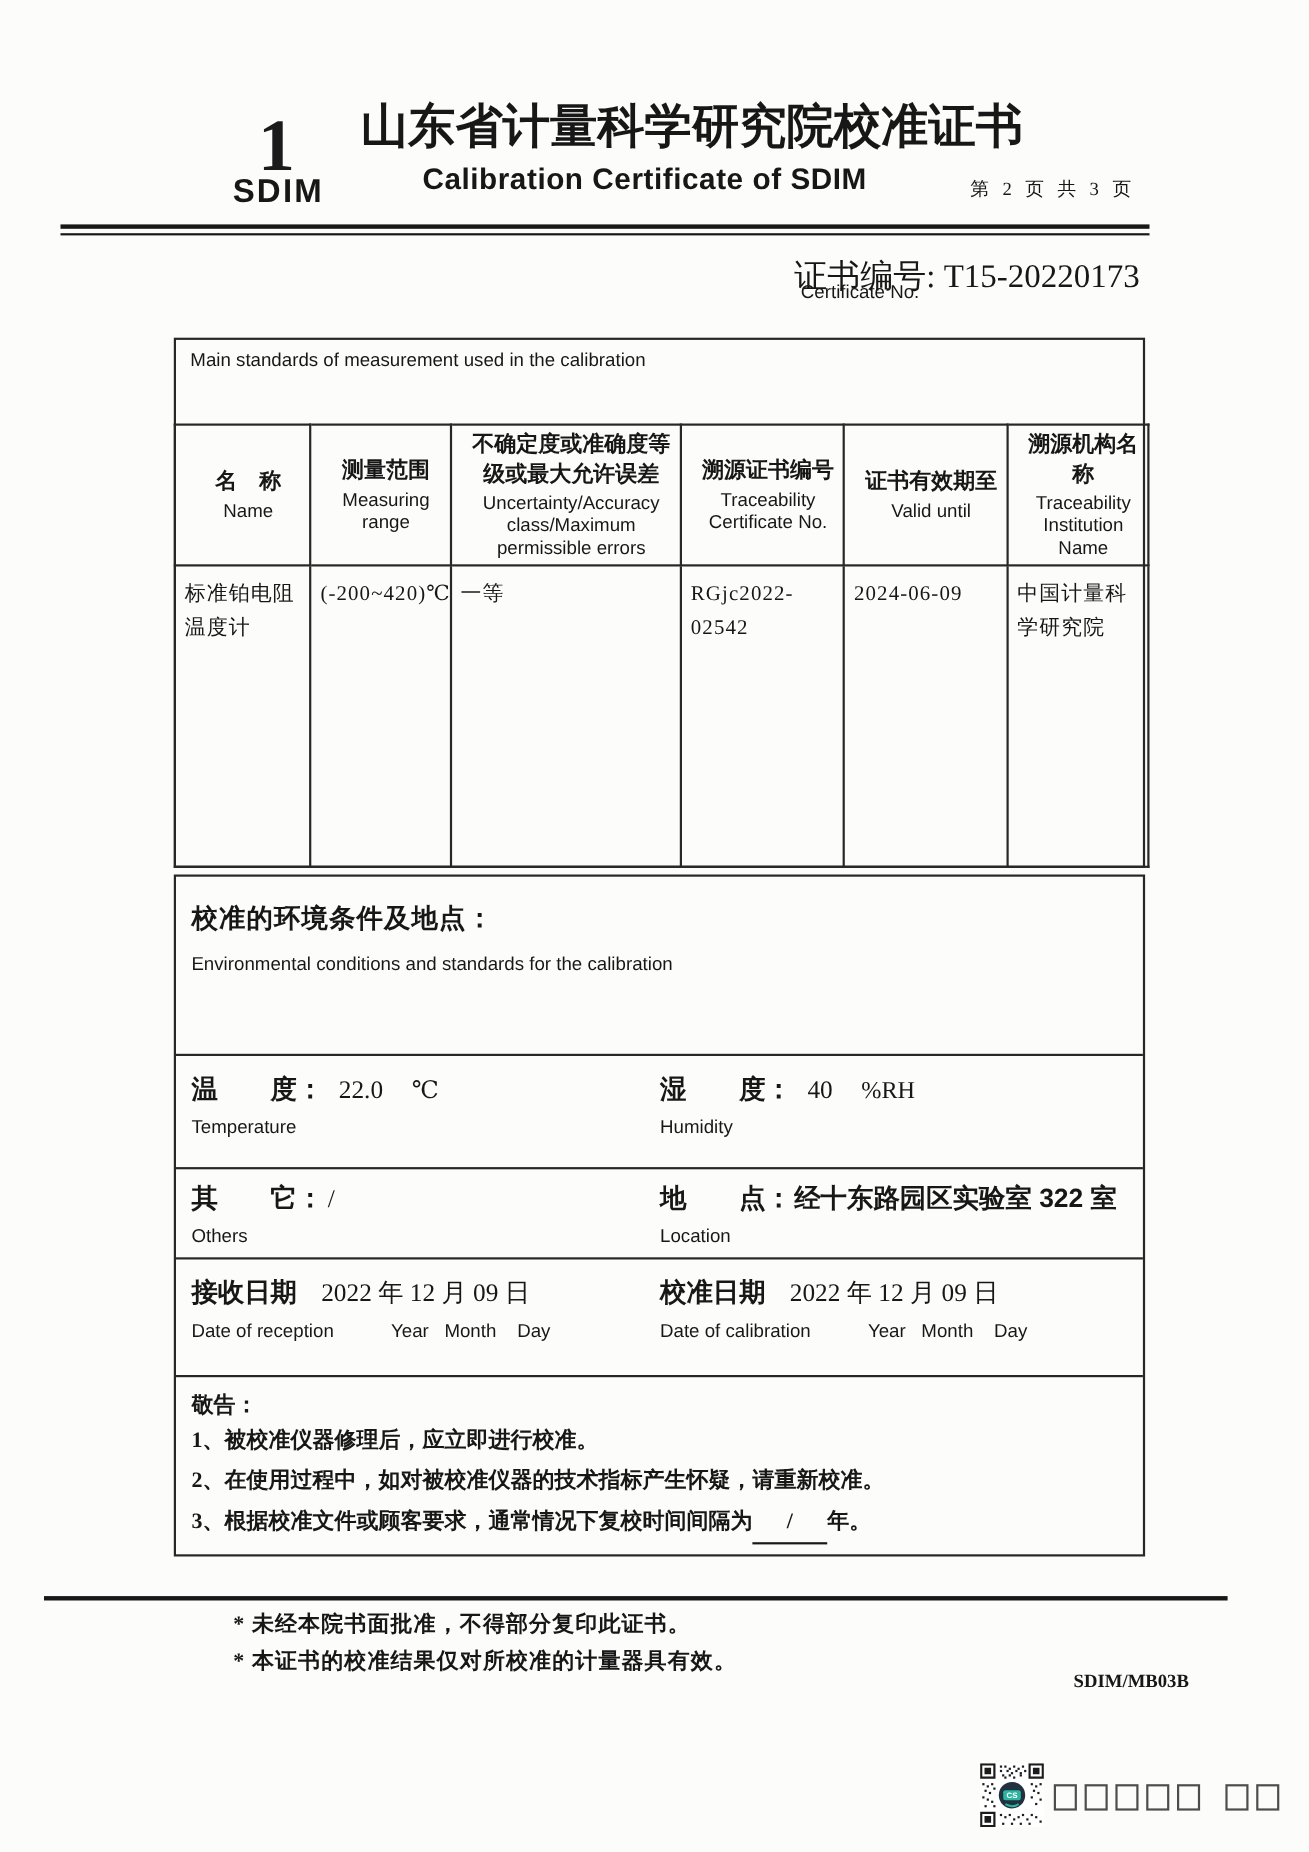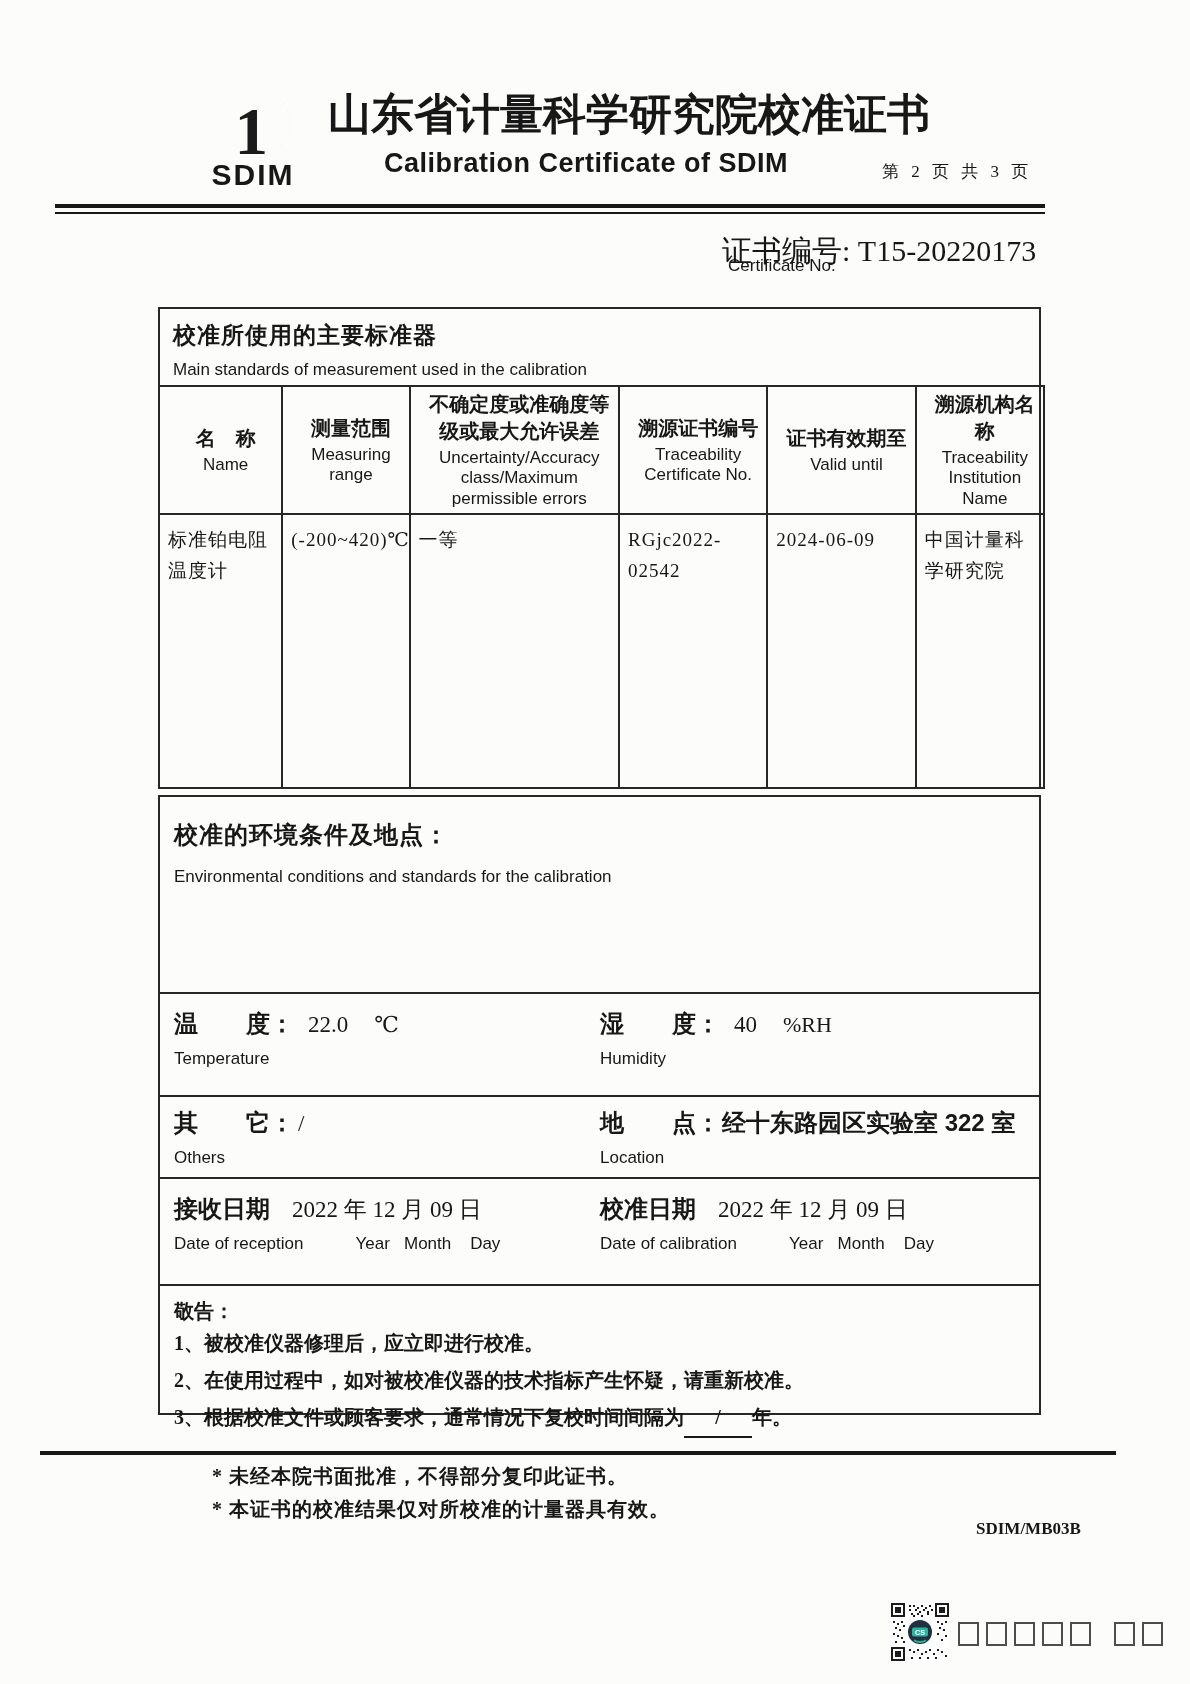--- a/index.html
+++ b/index.html
@@ -36,21 +36,21 @@
   table.std thead .cn{font-size:20px;font-weight:600;line-height:1.35;}
   table.std thead .en{font-size:17px;line-height:1.2;margin-top:3px;}
   table.std tbody td{vertical-align:top;text-align:left;padding:10px 8px;
     font-family:"Liberation Serif","DejaVu Serif",serif;font-size:19px;line-height:1.6;letter-spacing:1px;}
 
   
   .boxB{position:absolute;left:158px;top:795px;width:883px;height:620px;
     border:2px solid #272727;box-sizing:border-box;}
   .rowB{position:relative;box-sizing:border-box;border-bottom:2px solid #272727;}
   .rowB:last-child{border-bottom:none;}
-  .r1{height:197px;text-decoration:underline;}.r2{height:103px;}.r3{height:82px;}.r4{height:107px;}.r5{height:156px;font-family:Liberation Serif, serif;}
+  .r1{height:163px;text-decoration:underline;}.r2{height:103px;}.r3{height:82px;}.r4{height:107px;}.r5{height:156px;font-family:Liberation Serif, serif;}
   .envsec-title-cn{position:absolute;left:14px;top:22px;font-weight:700;font-size:24px;letter-spacing:1px;}
   .envsec-title-en{position:absolute;left:14px;top:70px;font-size:17px;}
   .half-l{position:absolute;left:14px;top:14px;white-space:nowrap;}
   .half-r{position:absolute;left:440px;top:14px;white-space:nowrap;}
   .envlabel{font-weight:700;font-size:24px;}
   .envvalue{font-family:"Liberation Serif","DejaVu Serif",serif;font-size:23px;margin-left:14px;}
   .envunit{font-family:"Liberation Serif","DejaVu Serif",serif;font-size:22px;margin-left:26px;}
   .enven{font-size:17px;margin-top:9px;font-weight:400;}
   .dateval{font-family:"Liberation Serif","DejaVu Serif",serif;font-size:23px;margin-left:22px;}
   .dateunits{margin-left:52px;white-space:pre;}
@@ -89,21 +89,20 @@
 
   <div class="title-cn">山东省计量科学研究院校准证书</div>
   <div class="title-en">Calibration Certificate of SDIM</div>
   <div class="page-info">第 2 页 共 3 页</div>
   <div class="hdr-rule"></div>
 
   <div class="cert-no"><span>证书编号: </span><span>T15-20220173</span></div>
   <div class="cert-no-en">Certificate No.</div>
 
   <section class="boxA">
-    <div class="boxA-title-cn">校准所使用的主要标准器</div>
     <div class="boxA-title-en">Main standards of measurement used in the calibration</div>
 
     <table class="std">
       <colgroup>
         <col style="width:123px">
           <col style="width:127px">
           <col style="width:209px">
         <col style="width:148px">
           <col style="width:148px">
           <col style="width:128px">

